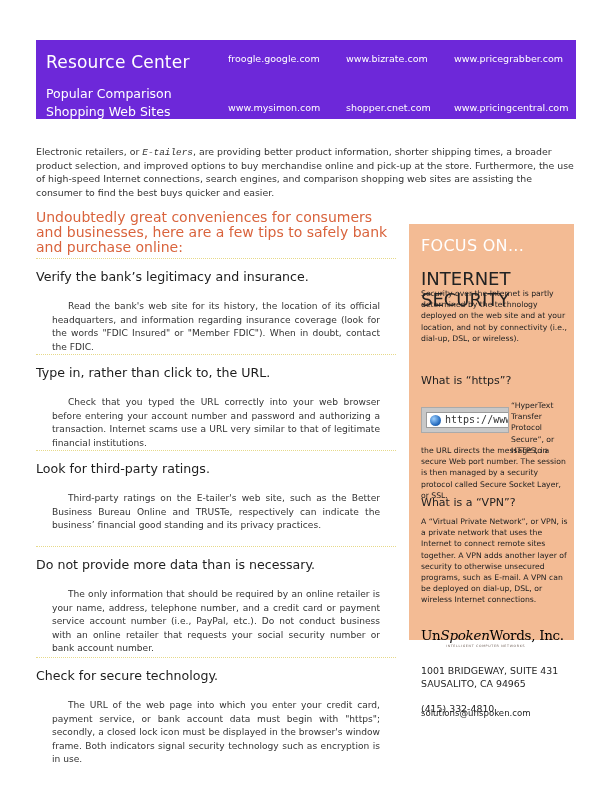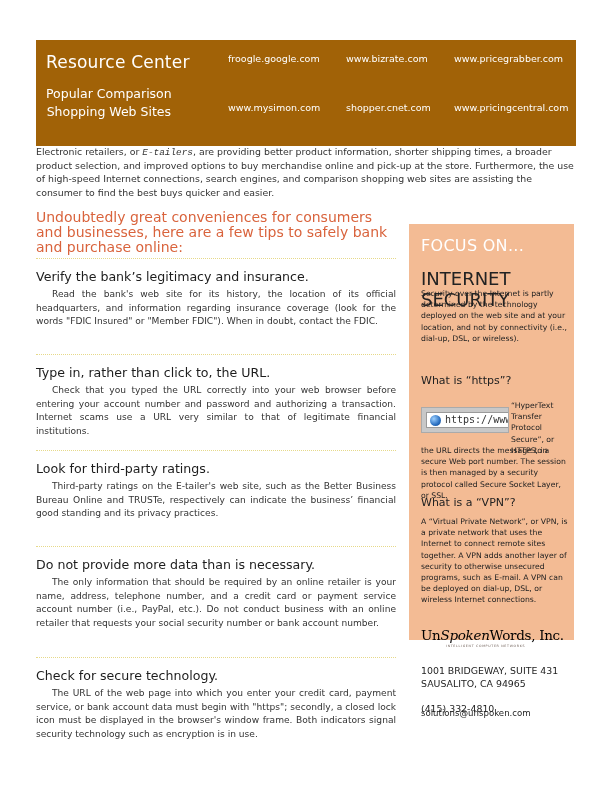--- a/index.html
+++ b/index.html
@@ -1,31 +1,31 @@
 <!DOCTYPE html>
 <html><head>
 <meta charset="utf-8">
 <style>
   html, body { margin: 0; padding: 0; background: #ffffff; }
   body { width: 612px; height: 792px; position: relative; overflow: hidden; font-family: "DejaVu Sans", sans-serif; color: #2a2a2a; }
 
-  .header { position: absolute; left: 36px; top: 40px; width: 540px; height: 106px; background: #a16207; color: #fff; text-align: center; }
+  .header { position: absolute; left: 36px; top: 40px; width: 540px; height: 79px; background: #6d28d9; color: #fff; }
   .header .title { position: absolute; left: 10px; top: 12px; font-size: 17px; letter-spacing: 0.2px; }
   .header .subtitle { position: absolute; left: 10px; top: 45px; font-size: 12.5px; line-height: 18px; }
   .header .link { position: absolute; font-size: 9.5px; color: #fff; text-decoration: none; white-space: nowrap; }
 
   .intro { position: absolute; left: 36px; top: 145px; width: 540px; font-size: 9.4px; line-height: 13.2px; color: #333; }
   .intro em { font-style: italic; font-family: Liberation Mono, monospace; }
 
   .lead { position: absolute; left: 36px; top: 210px; width: 360px; font-size: 14px; line-height: 15px; color: #d9633c; }
 
   .tip { position: absolute; left: 36px; width: 360px; }
   .tip .divider { border-top: 1.5px dotted #e6d98a; height: 0; margin-bottom: 10px; }
   .tip h2 { margin: 0 0 4px 0; font-weight: normal; font-size: 12.6px; color: #1d1d1d; }
-  .tip p { margin: 0; font-size: 9.1px; line-height: 13.5px; color: #333; text-indent: 16px; text-align: justify; }
+  .tip p { margin: 16px; font-size: 9.1px; line-height: 13.5px; color: #333; text-indent: 16px; text-align: justify; }
 
   .sidebar { position: absolute; left: 409px; top: 224px; width: 165px; height: 416px; background: #f3bb94; }
   .sidebar .focus { position: absolute; left: 12px; top: 12px; font-size: 16px; color: #fff; letter-spacing: 0.3px; }
   .sidebar .sec-title { position: absolute; left: 12px; top: 44px; font-size: 18px; color: #222; }
   .sidebar .sec-text { position: absolute; left: 12px; top: 64px; width: 146px; font-size: 7.7px; line-height: 11.2px; color: #222; }
   .sidebar .q { position: absolute; left: 12px; font-size: 11px; color: #222; }
   .https-img { position: absolute; left: 12px; top: 183px; width: 86px; height: 24px; background: #c8c8c8; border: 1px solid #aaa; }
   .https-img .bar { position: absolute; left: 4px; top: 4px; right: 0; bottom: 4px; background: #fff; border: 1px solid #9a9a9a; border-right: none; font-family: "DejaVu Sans Mono", monospace; font-size: 10px; line-height: 14px; color: #333; padding-left: 18px; overflow: hidden; white-space: nowrap; }
   .https-img .globe { position: absolute; left: 3px; top: 2px; width: 11px; height: 11px; border-radius: 50%; background: radial-gradient(circle at 35% 35%, #9cd0ff, #2a6fc1 60%, #1b4d8a); }
   .https-side { position: absolute; left: 102px; top: 176px; width: 58px; font-size: 7.7px; line-height: 11.2px; color: #222; }

